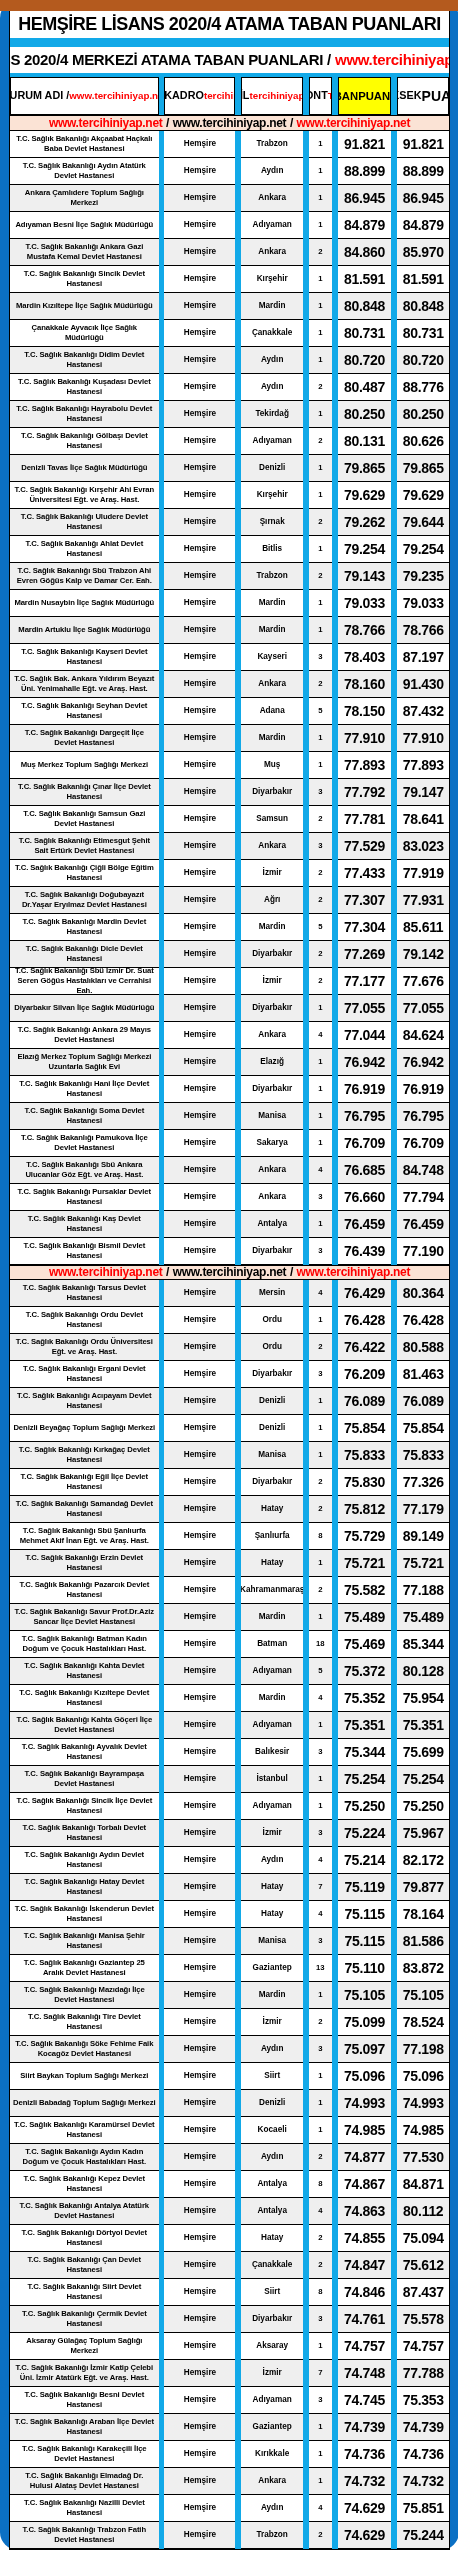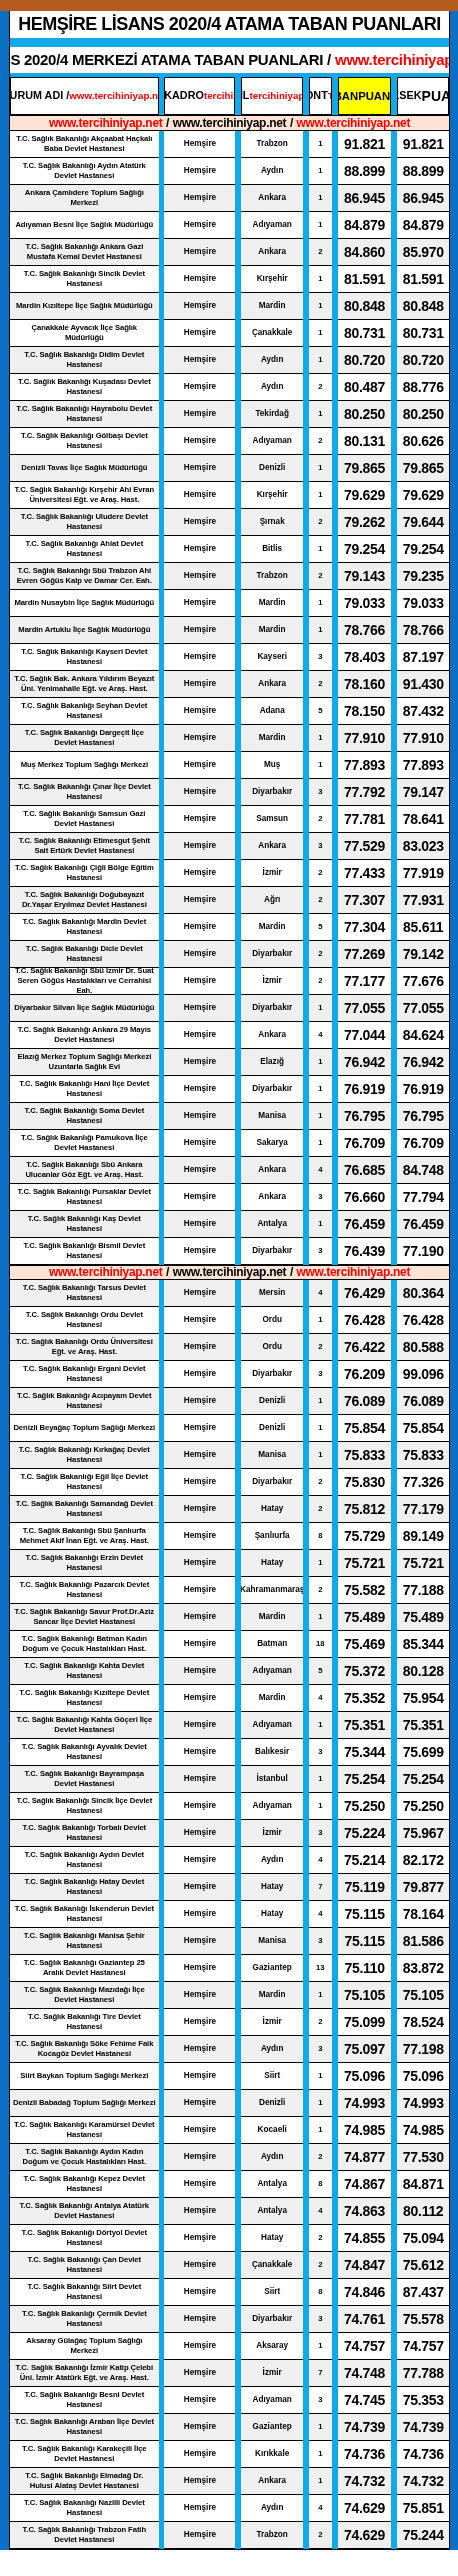--- a/index.html
+++ b/index.html
@@ -1,17 +1,17 @@
 <!DOCTYPE html>
 <html style="font-size:8.2px"><head>
 <meta charset="utf-8">
 <style>
   html,body{margin:0;padding:0;background:#ffffff;}
   body{width:459px;font-family:"Liberation Sans","DejaVu Sans",sans-serif;-webkit-font-smoothing:antialiased;}
-  .page{width:459px;background:#0b70c4;position:relative;}
+  .page{width:459px;background:#0b70c4;position:relative;border-radius:18px;}
   .topbar{height:10.8px;background:#b45a1e;}
   .content{margin:0 8.8px;background:#ffffff;border-left:1px solid #000;border-right:1px solid #000;border-bottom:1px solid #000;overflow:hidden;}
   .titlebar{height:27px;display:flex;align-items:center;justify-content:center;background:#fff;}
   .titlebar h1{margin:0;font-size:18px;font-weight:bold;color:#000;letter-spacing:-0.5px;white-space:nowrap;}
   .cyanband{height:8.8px;background:#12a9e8;}
   .cyanband.thin{height:4.6px;}
   .subtitlebar{height:26px;display:flex;align-items:center;justify-content:center;background:#fff;white-space:nowrap;}
   .subtitlebar .black{font-size:15px;font-weight:bold;color:#000;letter-spacing:-0.3px;}
   .subtitlebar .red{font-size:15px;font-weight:bold;color:#ff0000;letter-spacing:-0.3px;margin-left:4.1px;}
   .grid{display:grid;grid-template-columns:149px 5.7px 71px 5.7px 62px 5.7px 23px 6.2px 53px 6.2px 52px;}
@@ -743,21 +743,21 @@
     <div class="cell name">T.C. Sağlık Bakanlığı Ergani Devlet Hastanesi</div>
     <div class="gut"></div>
     <div class="cell mid">Hemşire</div>
     <div class="gut"></div>
     <div class="cell mid">Diyarbakır</div>
     <div class="gut"></div>
     <div class="cell kont">3</div>
     <div class="gut"></div>
     <div class="cell score">76.209</div>
     <div class="gut"></div>
-    <div class="cell score">99.096</div>
+    <div class="cell score">81.463</div>
   </div>
 
   <div class="grid row alt">
     <div class="cell name">T.C. Sağlık Bakanlığı Acıpayam Devlet Hastanesi</div>
     <div class="gut"></div>
     <div class="cell mid">Hemşire</div>
     <div class="gut"></div>
     <div class="cell mid">Denizli</div>
     <div class="gut"></div>
     <div class="cell kont">1</div>

